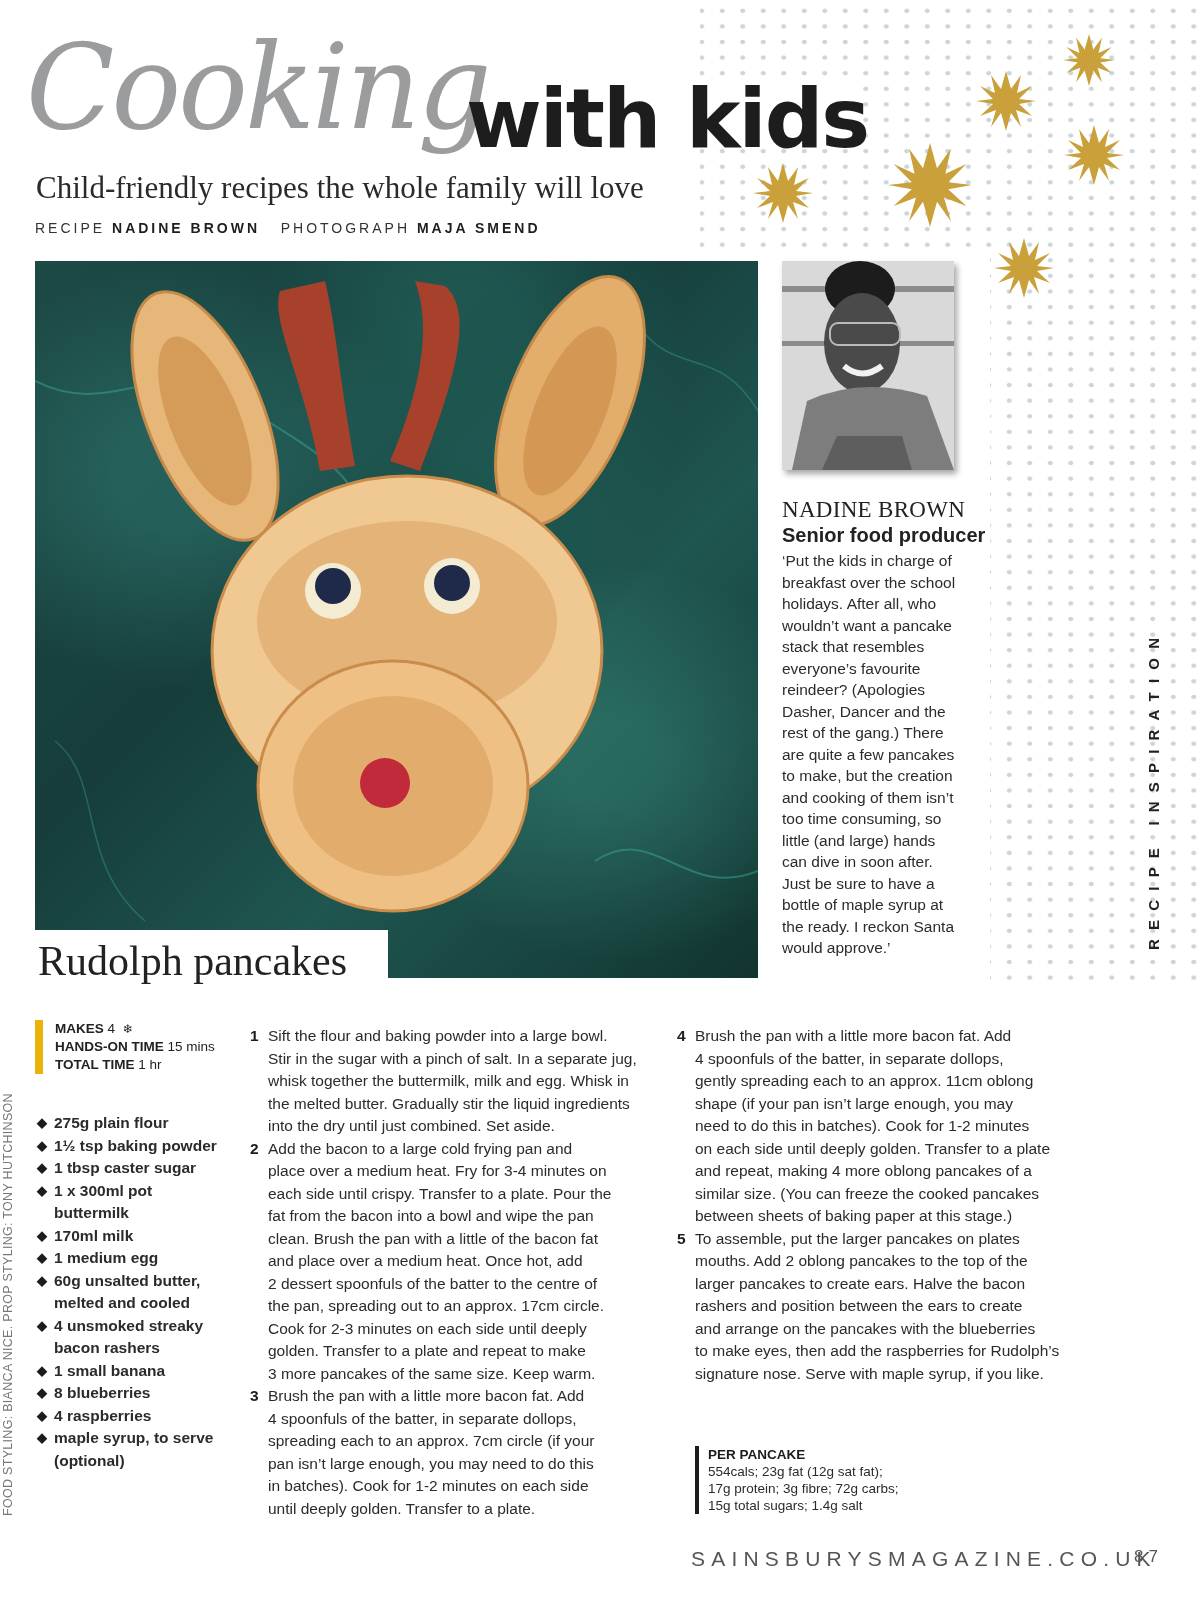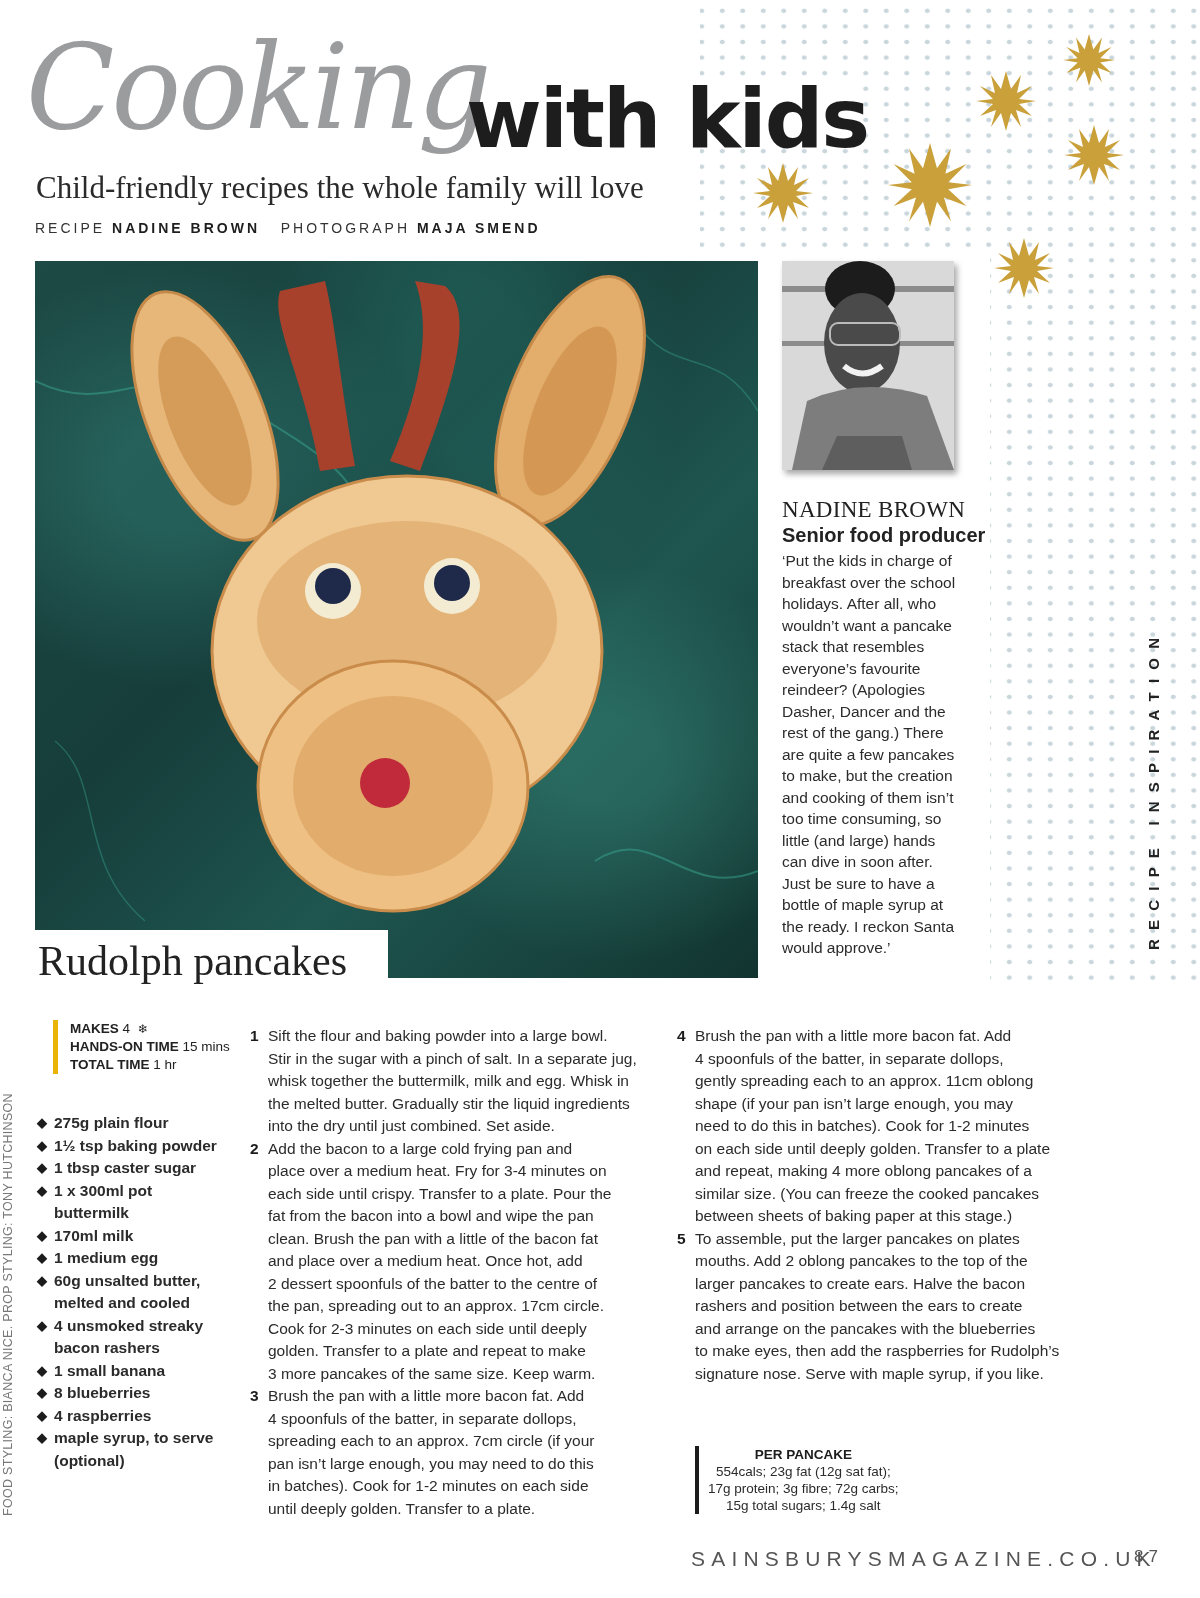--- a/index.html
+++ b/index.html
@@ -81,21 +81,21 @@
     font-size: 15px; font-weight: bold; letter-spacing: 9.2px; color: #222; white-space: nowrap; line-height: 1;
   }
   .credit-vertical {
     position: absolute; left: 2px; top: 1516px;
     transform: rotate(-90deg); transform-origin: left top;
     font-size: 12.5px; color: #777; white-space: nowrap; letter-spacing: 0.3px; line-height: 1;
   }
 
   .meta {
     position: absolute; left: 35px; top: 1020px; padding-left: 12px;
-    border-left: 5px solid #eab308; font-size: 13.5px; line-height: 18px; color: #222; margin-left: 18px;
+    border-left: 8px solid #eab308; font-size: 13.5px; line-height: 18px; color: #222;
   }
   .meta b { font-weight: bold; }
   .ingredients {
     position: absolute; left: 37px; top: 1112px; width: 200px;
     font-size: 15.5px; line-height: 22.5px; color: #2b2b2b; list-style: none; font-weight: bold;
   }
   .ingredients li { position: relative; padding-left: 17px; }
   .ingredients li::before {
     content: "\25C6"; position: absolute; left: 0; top: 0; font-size: 13px; color: #1c1c1c;
   }
@@ -103,21 +103,21 @@
 
   .method { position: absolute; font-size: 15.5px; line-height: 22.5px; color: #2b2b2b; list-style: none; }
   .method.col1 { left: 250px; top: 1025px; width: 410px; }
   .method.col2 { left: 677px; top: 1025px; width: 410px; }
   .step { position: relative; padding-left: 18px; }
   .step-num { position: absolute; left: 0; top: 0; font-weight: bold; color: #1c1c1c; }
   .step-line { display: block; white-space: nowrap; }
 
   .nutrition {
     position: absolute; left: 695px; top: 1446px; padding-left: 9px;
-    border-left: 4px solid #1c1c1c; font-size: 13.5px; line-height: 17px; color: #2b2b2b; text-align: center;
+    border-left: 4px solid #1c1c1c; font-size: 13.5px; line-height: 17px; color: #2b2b2b;
   }
   .nutrition b { font-weight: bold; color: #1c1c1c; display: block; }
   .nutrition span { display: block; }
 
   .footer-site {
     position: absolute; left: 691px; top: 1548px;
     font-size: 21px; letter-spacing: 6.2px; color: #555; line-height: 1;
   }
   .footer-page {
     position: absolute; left: 1134px; top: 1548px;

